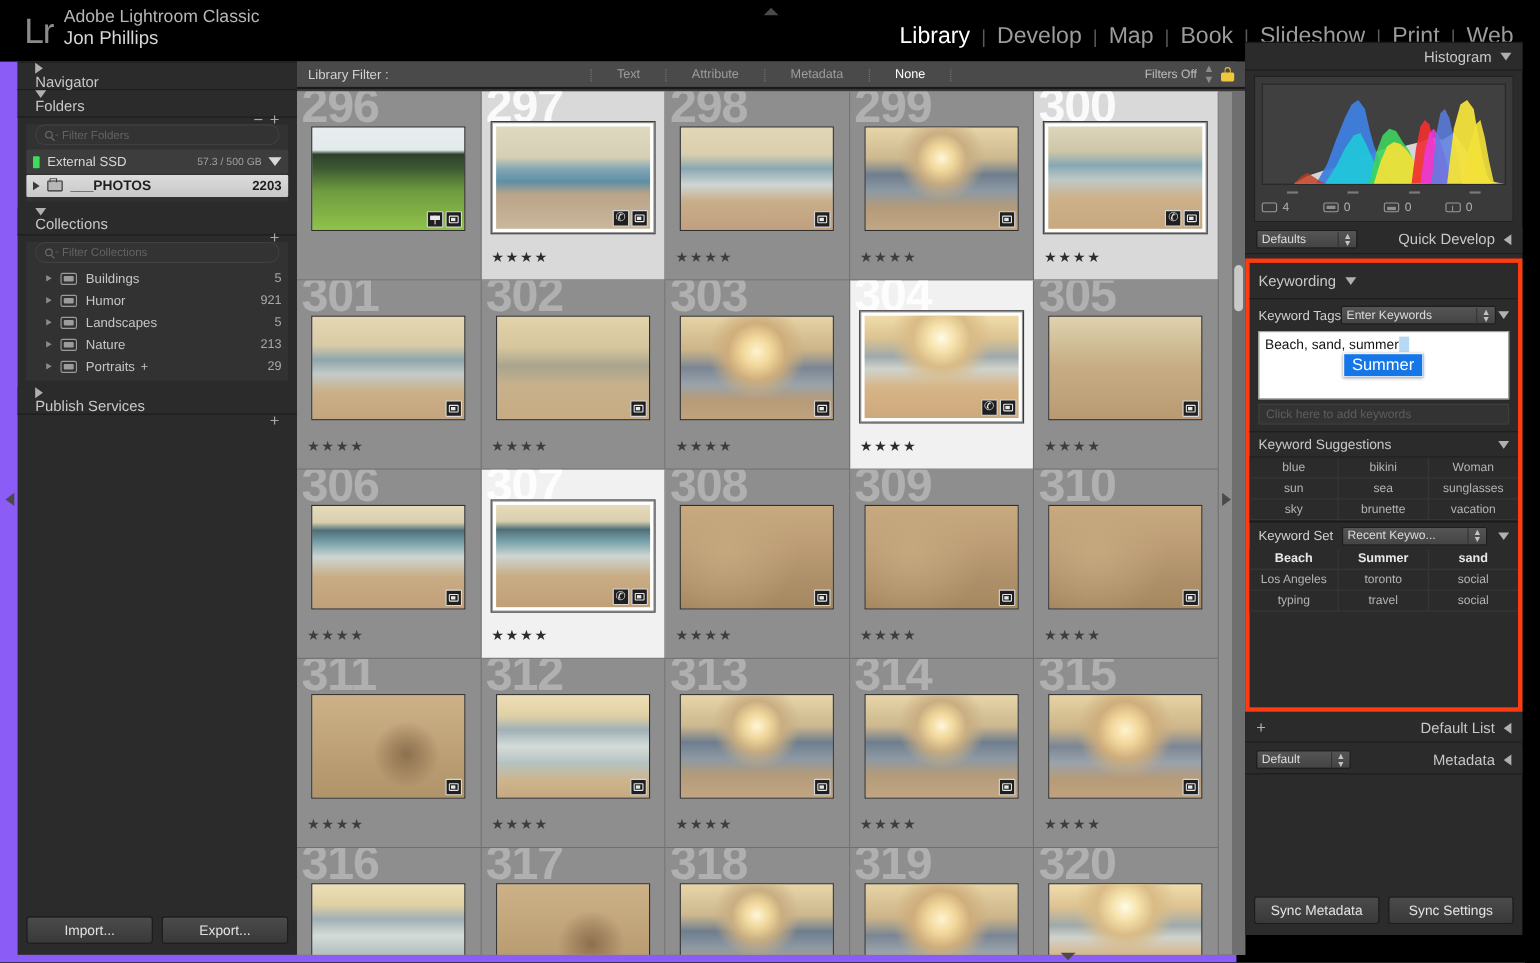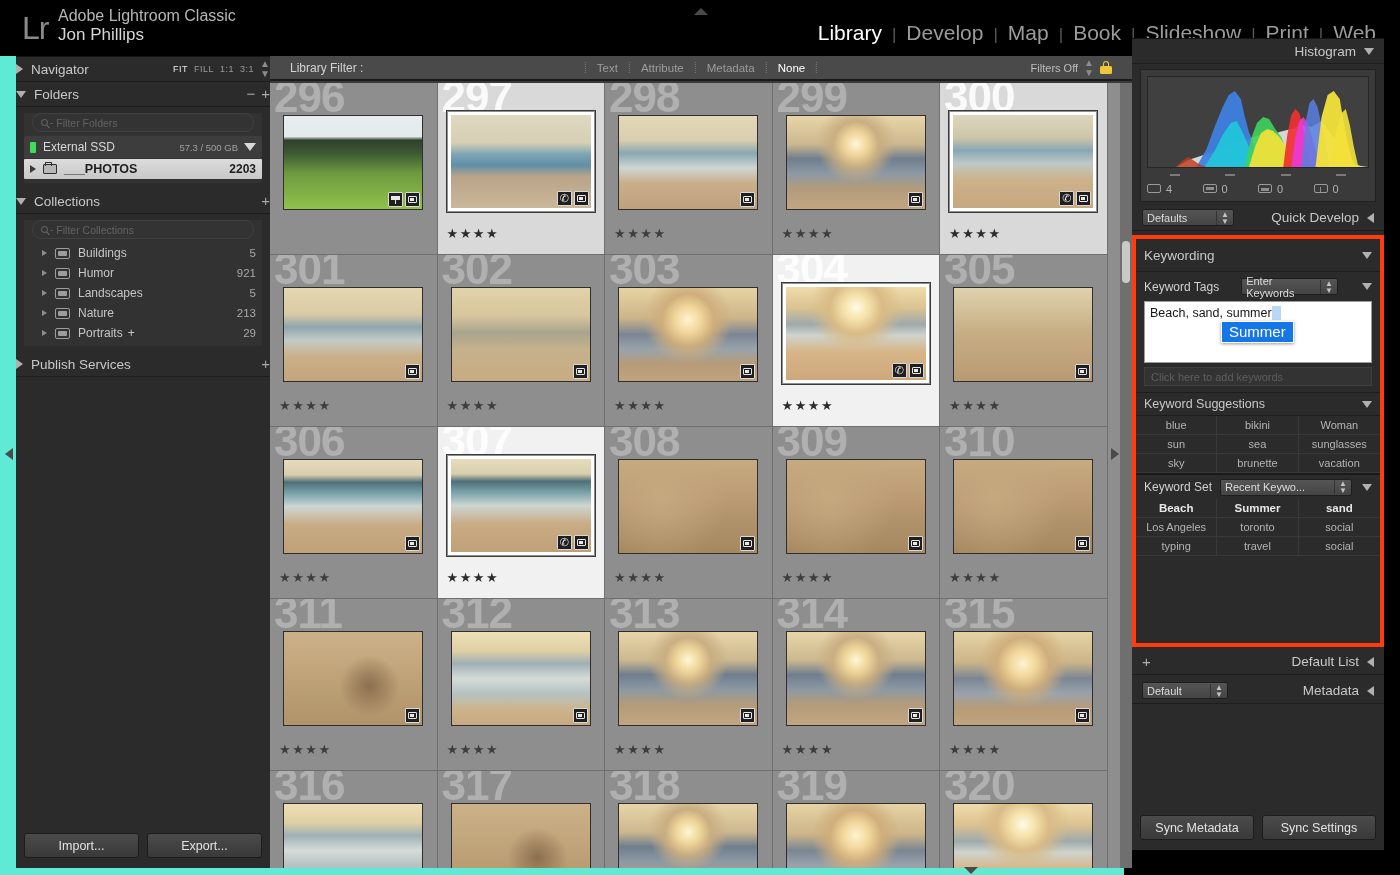--- a/index.html
+++ b/index.html
@@ -3,21 +3,21 @@
 <meta charset="utf-8">
 <style>
   * { box-sizing: border-box; margin: 0; padding: 0; }
   html, body {
     width: 1400px; height: 875px;
     background: #000;
     font-family: "Liberation Sans", sans-serif;
     overflow: hidden;
     -webkit-font-smoothing: antialiased;
   }
-  #app { position: relative; width: 1124px; height: 875px; background: #5eead4; }
+  #app { position: relative; width: 1124px; height: 875px; background: #8b5cf6; }
 
   
   #topbar {
     position: absolute; left: 0; top: 0; width: 1400px; height: 56px;
     background: #000;
   }
   #lr-logo {
     position: absolute; left: 22px; top: 12px;
     font-size: 32px; font-weight: 400; color: #8a8a8a;
     letter-spacing: -1px; line-height: 32px;
@@ -44,23 +44,24 @@
   }
 
   
   #left-panel {
     position: absolute; left: 16px; top: 56px; width: 254px; height: 812px;
     background: #2b2b2b;
     border-top: 1px solid #141414;
   }
   .panel-header {
     position: relative; height: 25px; background: #2b2b2b;
-    display: flex; align-items: center;
+    display: flex; 
     border-bottom: 1px solid #1d1d1d;
-    padding: 0 0;
+    padding: 0 16px;
+    flex-direction: column;
   }
   .panel-header .tri {
     width: 0; height: 0; margin-right: 8px;
   }
   .tri-right { border-left: 7px solid #b0b0b0; border-top: 5px solid transparent; border-bottom: 5px solid transparent; }
   .tri-down  { border-top: 7px solid #b0b0b0; border-left: 5px solid transparent; border-right: 5px solid transparent; }
   .panel-title { font-size: 13.5px; color: #c8c8c8; }
   .panel-right-ctl { margin-left: auto; display: flex; align-items: center; gap: 6px; }
 
   .nav-zoom { font-size: 9px; color: #9a9a9a; letter-spacing: .5px; }
@@ -152,25 +153,25 @@
     display: flex; align-items: center; justify-content: center; cursor: pointer;
   }
   .arrow-right { width:0;height:0;border-left:8px solid #4a4a4a;border-top:6px solid transparent;border-bottom:6px solid transparent; }
 
   
   #center { position: absolute; left: 270px; top: 56px; width: 862px; height: 812px; background: #3a3a3a; }
 
   #filter-bar {
     position: relative; height: 25px; background: #4a4a4a;
     border-bottom: 2px solid #1a1a1a;
-    display: flex; align-items: center; padding: 0 20px;
+    display: flex; align-items: center; padding: 0 10px;
     font-size: 11.5px; color: #c9c9c9;
   }
   #filter-label { color: #d2d2d2; font-size: 12px; }
-  #filter-tabs { position: absolute; left: 50%; transform: translateX(-50%); display: flex; align-items: flex-start; }
+  #filter-tabs { position: absolute; left: 50%; transform: translateX(-50%); display: flex; align-items: flex-end; gap: 12px; }
   .ftab { padding: 0 11px; color: #9c9c9c; font-size: 11.5px; cursor: pointer; }
   .ftab.active { color: #ffffff; }
   .ftab-div { width: 1px; height: 11px; border-left: 1px dotted #7d7d7d; }
   #filter-right { margin-left: auto; display: flex; align-items: center; gap: 6px; }
   #filters-off { font-size: 11px; color: #bdbdbd; }
   #lock-icon { width: 12px; height: 13px; position: relative; }
   #lock-icon .body { position:absolute; bottom:0; left:0; width:12px; height:8px; background:#f0c63a; border-radius:1.5px; }
   #lock-icon .shackle { position:absolute; top:0; left:3px; width:6px; height:6px; border:1.6px solid #f0c63a; border-bottom:none; border-radius:3px 3px 0 0; }
 
   #grid-wrap {
@@ -278,24 +279,24 @@
   .combo .lbl { flex:1; text-align:left; }
   .combo .arrows { font-size: 8px; line-height: 7px; color:#c3c3c3; border-left:1px solid #333; padding-left:4px; }
 
   
   #keywording-block {
     position: absolute; left: 0; top: 196px; width: 252px; height: 412px;
     border: 4px solid #ff3b10;
     background: #2b2b2b;
   }
   #kw-header {
-    height: 26px; display:flex; align-items:center; justify-content:space-between;
+    height: 26px; display:flex; align-items:center; justify-content:flex-start;
     padding: 16px 8px; border-bottom:1px solid #1d1d1d;
   }
-  #kwtags-row { display:flex; align-items:center; padding: 6px 8px 4px 8px; gap: 22px; }
+  #kwtags-row { display:flex; align-items:center; padding: 6px 8px 4px 8px; gap: 0; }
   #kwtags-label { font-size: 12px; color: #d0d0d0; }
   #kw-textarea {
     margin: 2px 8px 0 8px; height: 62px; background: #ffffff;
     border: 1px solid #9a9a9a; position: relative; overflow: visible;
     padding: 4px 5px; font-size: 12.5px; color: #141414;
   }
   #kw-text-line { position: relative; display: inline-block; }
   #kw-highlight-end {
     display: inline-block; width: 9px; height: 14px;
     background: #b8d9f5; vertical-align: -3px;

